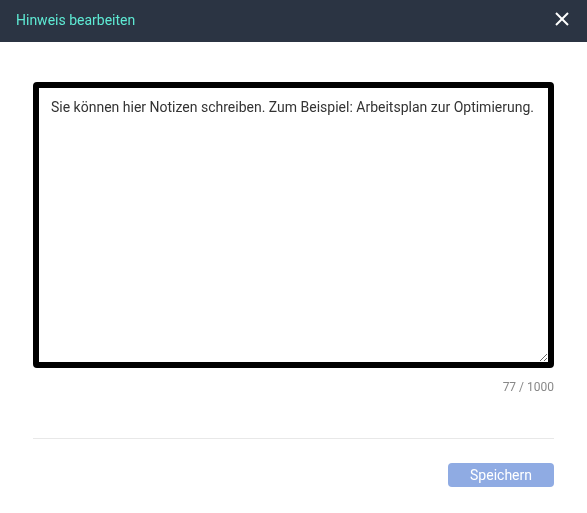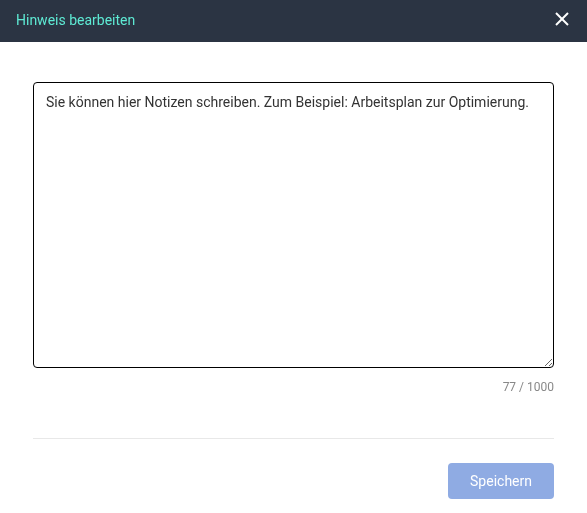--- a/index.html
+++ b/index.html
@@ -41,21 +41,21 @@
       height: 14px;
       stroke: #fff;
       stroke-width: 2;
     }
     .modal-body {
       padding: 40px 33px 0 33px;
     }
     .textarea-field {
       width: 100%;
       height: 286px;
-      border: 1px solid #000000;
+      border: 6px solid #000000;
       border-radius: 4px;
       padding: 10px 12px;
       font-size: 14px;
       font-family: inherit;
       color: #333;
       resize: vertical;
       outline: none;
       line-height: 1.4;
     }
     .char-counter {
@@ -68,21 +68,21 @@
       border-top: 1px solid #e8e8e8;
       margin: 44px 33px 0 33px;
       padding-top: 24px;
       display: flex;
       justify-content: flex-end;
       gap: 12px;
     }
     .btn {
       border: none;
       border-radius: 4px;
-      padding: 10px 22px;
+      padding: 4px 22px;
       font-size: 14px;
       cursor: pointer;
       color: #fff;
       font-family: inherit;
     }
     .btn-primary {
       background: #8fabe3;
     }
     .btn-secondary {
       background: #f89b6c;

